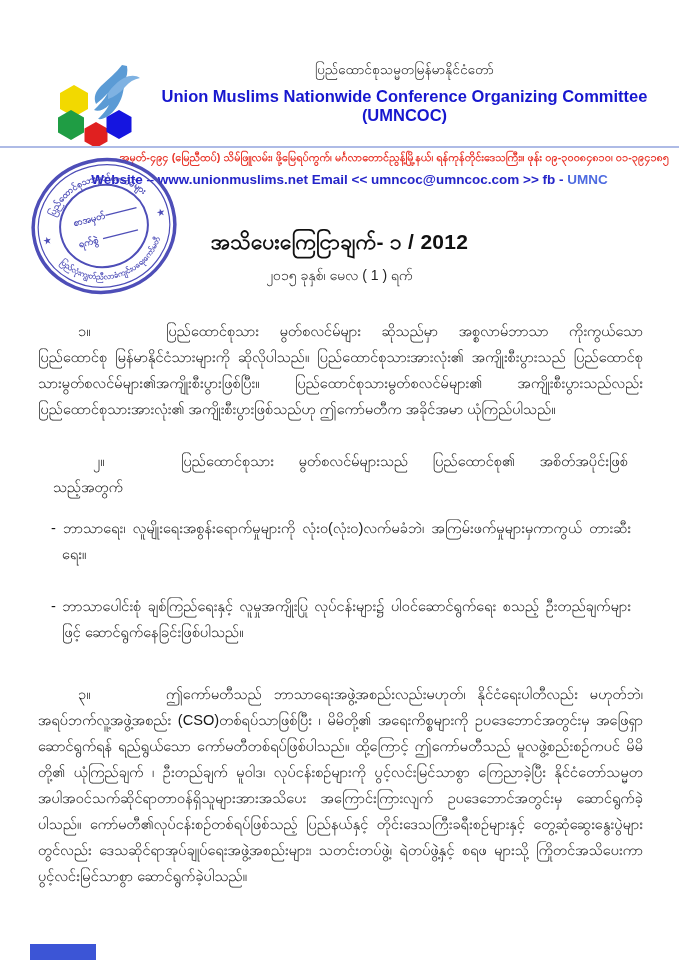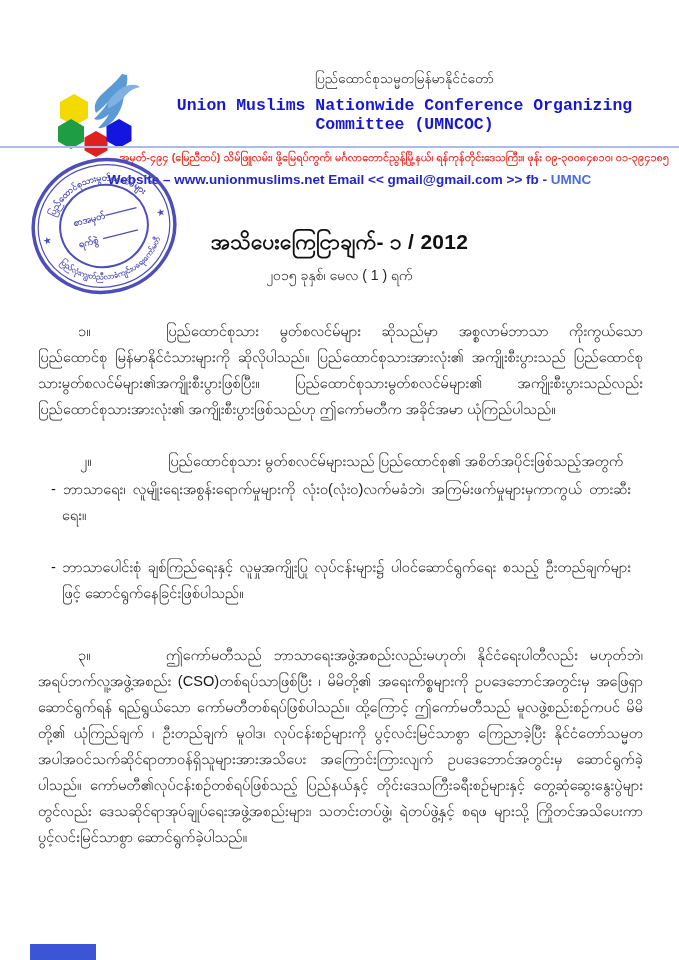--- a/index.html
+++ b/index.html
@@ -6,21 +6,21 @@
   .page{
     position:relative;
     width:679px;height:960px;
     background:#ffffff;
     font-family:"Liberation Sans", sans-serif;
     color:#1a1a1a;
     overflow:hidden;
   }
   
   .letterhead{
-    position:absolute;top:68px;left:0;right:0;height:92px;font-family:Liberation Mono, monospace;
+    position:absolute;top:59px;left:0;right:0;height:92px;
   }
   .logo{
     position:absolute;left:44px;top:4px;width:112px;height:86px;
   }
   .head-text{
     position:absolute;left:140px;right:10px;top:0;
     text-align:center;
   }
   .country-line{
     font-size:13.5px;color:#222;letter-spacing:.2px;margin-top:2px;
@@ -59,21 +59,21 @@
     position:absolute;left:0;right:0;top:266px;
     text-align:center;font-size:14px;color:#222;
   }
   
   .body{
     position:absolute;left:38px;right:36px;top:318px;
     font-size:14.6px;line-height:26px;text-align:justify;color:#161616;
   }
   .para{margin:0 0 26px 0;text-indent:40px;}
   .pnum{display:inline-block;width:88px;text-indent:0;}
-  .lead{margin:2px;text-indent:40px;}
+  .lead{margin:15px;text-indent:40px;}
   .bullet{margin:0 12px 8px 0;padding-left:24px;text-indent:-11px;}
   .bullet.sp{margin-top:26px;}
   .group2{margin-bottom:36px;}
   .corner-mark{
     position:absolute;left:30px;top:944px;width:66px;height:16px;
     background:#3c55d6;
   }
 </style>
 </head>
 <body>
@@ -97,21 +97,21 @@
     </div>
     <div class="head-text">
       <div class="country-line">ပြည်ထောင်စုသမ္မတမြန်မာနိုင်ငံတော်</div>
       <div class="org-en">Union Muslims Nationwide Conference Organizing Committee  (UMNCOC)</div>
     </div>
   </div>
   <div class="head-rule"></div>
 
   <div class="address-line">အမှတ်-၄၉၄ (မြေညီထပ်) သိမ်ဖြူလမ်း၊ ဖို့မြေရပ်ကွက်၊ မင်္ဂလာတောင်ညွန့်မြို့နယ်၊ ရန်ကုန်တိုင်းဒေသကြီး။ ဖုန်း ၀၉-၃၀၀၈၄၈၁၀၊ ၀၁-၃၉၄၁၈၅</div>
   <div class="web-line">
-    <span>Website – </span><span class="lnk">www.unionmuslims.net</span><span>  Email &lt;&lt; </span><span class="lnk">gmail@gmail.com</span><span> &gt;&gt; fb - </span><span class="fbname">UMNC</span>
+    <span>Website – </span><span class="lnk">www.unionmuslims.net</span><span>  Email &lt;&lt; </span><span class="lnk">umncoc@umncoc.com</span><span> &gt;&gt; fb - </span><span class="fbname">UMNC</span>
   </div>
 
   <div class="stamp">
     <svg width="152" height="140" viewBox="0 0 152 140">
       <defs>
         <path id="arcTop" d="M 22,76 A 54,51 0 0 1 130,76"></path>
         <path id="arcBot" d="M 16,66 A 60,57 0 0 0 136,66"></path>
       </defs>
       <ellipse cx="76" cy="70" rx="71" ry="66" fill="none" stroke="#4040b2" stroke-width="3.5"></ellipse>
       <ellipse cx="76" cy="70" rx="66" ry="61" fill="none" stroke="#4040b2" stroke-width="1.2"></ellipse>

